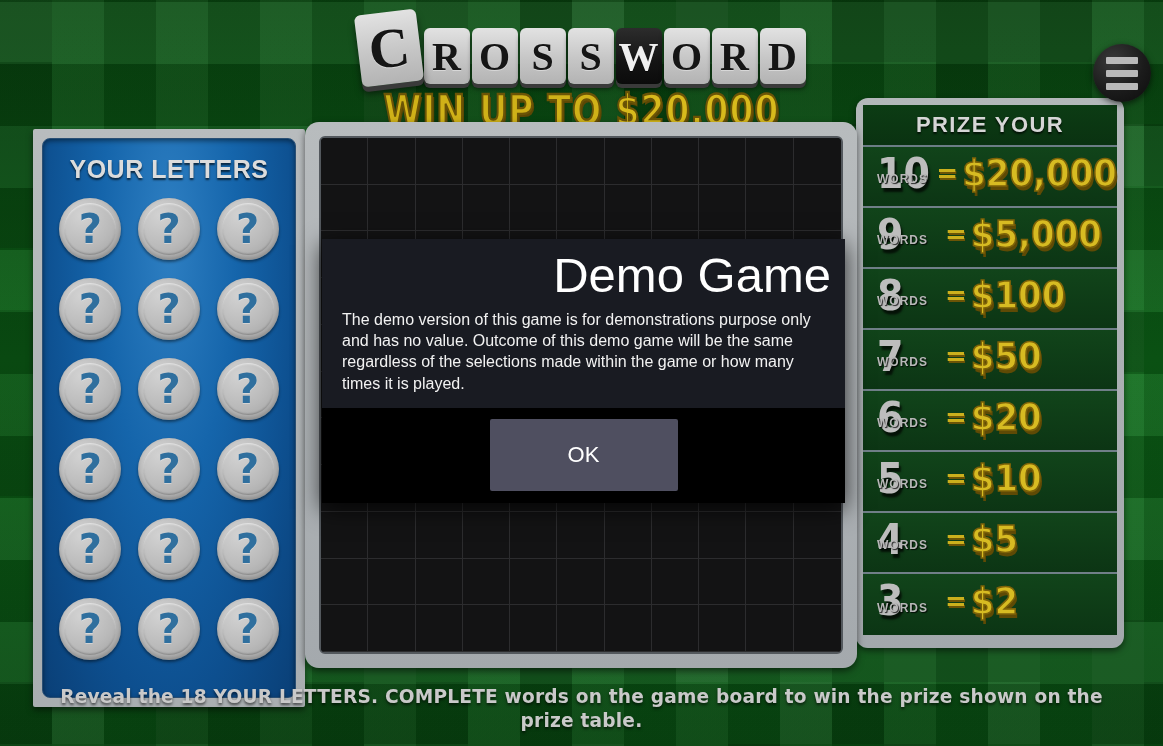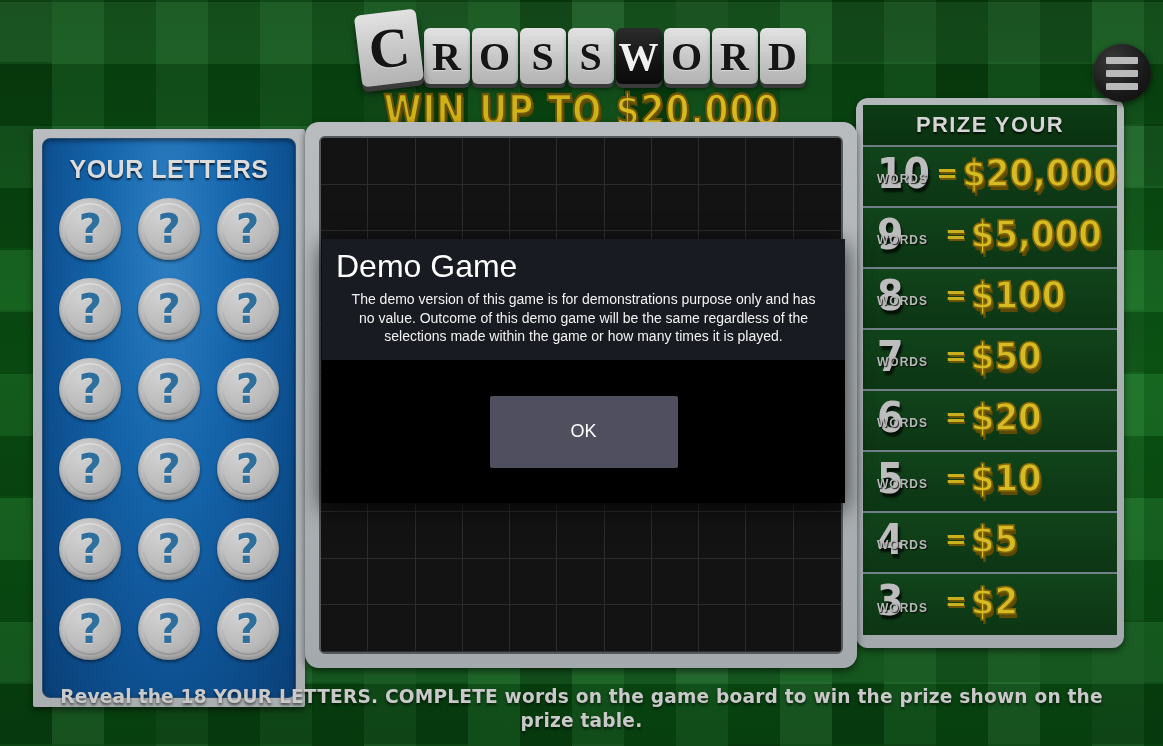--- a/index.html
+++ b/index.html
@@ -244,44 +244,44 @@
     position:absolute; left: 322px; top: 239px; width: 523px; height: 264px;
     z-index: 50;
     box-shadow: 0 6px 22px rgba(0,0,0,.75);
     display:flex; flex-direction: column;
   }
   #modal-top {
     background: #191b22;
     padding: 10px 14px 14px;
   }
   #modal-title {
-    text-align:left;
-    font-size: 32px;
+    text-align:right;
+    font-size: 49px;
     color:#fff;
     font-weight: normal;
     line-height: 1.1;
     margin-bottom: 6px;
   }
   #modal-body {
-    font-size: 14px;
+    font-size: 16px;
     line-height: 1.33;
     color: #f2f2f2;
-    text-align: center;
+    text-align: left;
     padding: 0 6px;
   }
   #modal-bottom {
     flex: 1;
     background: #000;
     display:flex; align-items:center; justify-content:center;
   }
   #ok-button {
     width: 188px; height: 72px;
     background: #4f4f60;
     border: none; border-radius: 2px;
-    color: #fff; font-size: 18px;
+    color: #fff; font-size: 22px;
     font-family:"Liberation Sans", sans-serif;
     cursor: pointer;
     text-align: center;
   }
 </style>
 </head>
 <body>
 
 <div id="stage">
 

